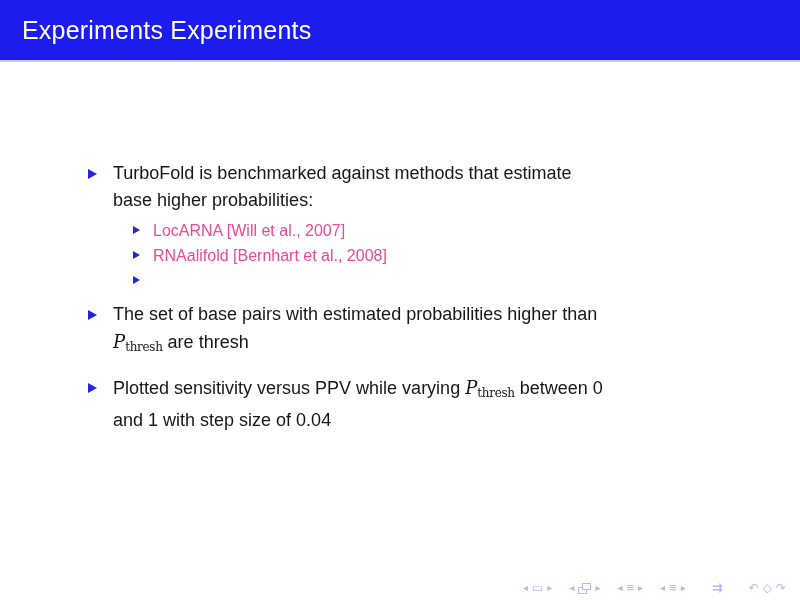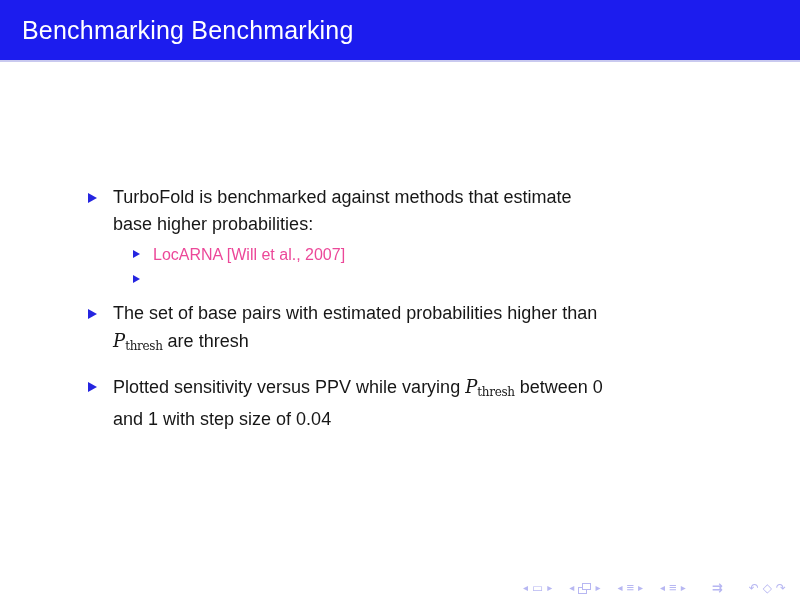--- a/index.html
+++ b/index.html
@@ -23,21 +23,21 @@
   .header-title {
     color:#ffffff;
     font-size:25px;
     padding-left:22px;
     letter-spacing:0.2px;
     font-weight:400;
   }
 
   
   .content {
-    position:absolute; left:88px; top:184px; width:690px;
+    position:absolute; left:88px; top:160px; width:690px;
   }
   .item { display:flex; align-items:flex-start; margin-bottom:13px; }
   .tri {
     flex:0 0 auto;
     width:0; height:0;
     border-top:5px solid transparent;
     border-bottom:5px solid transparent;
     border-left:9px solid #2525e0;
     margin:9px 16px 0 0;
   }
@@ -99,34 +99,38 @@
   }
   .frame-icon i.back  { left:0; bottom:0; }
   .frame-icon i.front { right:0; top:0; background:#ffffff; }
 </style>
 </head>
 <body>
 
 <div class="slide">
 
   <div class="header">
-    <div class="header-title">Benchmarking Benchmarking</div>
+    <div class="header-title">Experiments Experiments</div>
   </div>
 
   <div class="content">
 
     <div class="item">
       <span class="tri"></span>
       <div class="item-text">
         <div>TurboFold is benchmarked against methods that estimate</div>
         <div>base higher probabilities:</div>
         <div class="sublist">
           <div class="subitem">
             <span class="subtri"></span>
             <span class="sub-text">LocARNA [Will et al., 2007]</span>
+          </div>
+          <div class="subitem">
+            <span class="subtri"></span>
+            <span class="sub-text">RNAalifold [Bernhart et al., 2008]</span>
           </div>
           <div class="subitem">
             <span class="subtri"></span>
           </div>
         </div>
       </div>
     </div>
 
     <div class="item">
       <span class="tri"></span>

